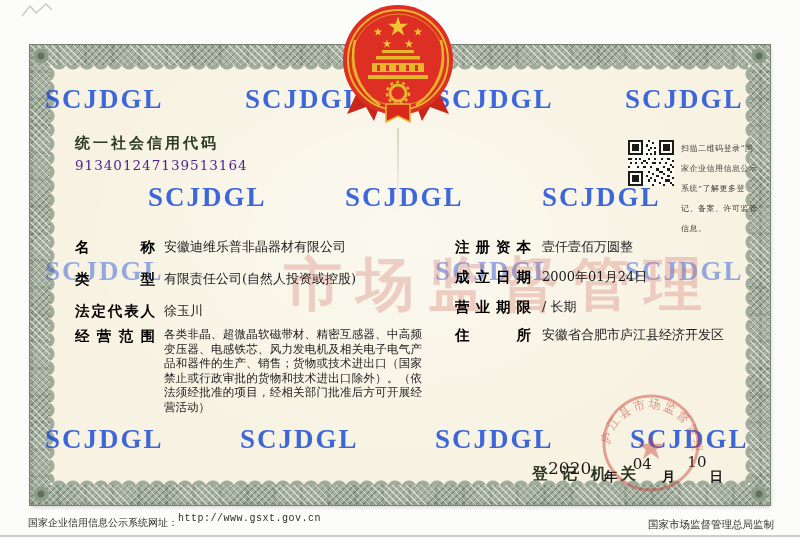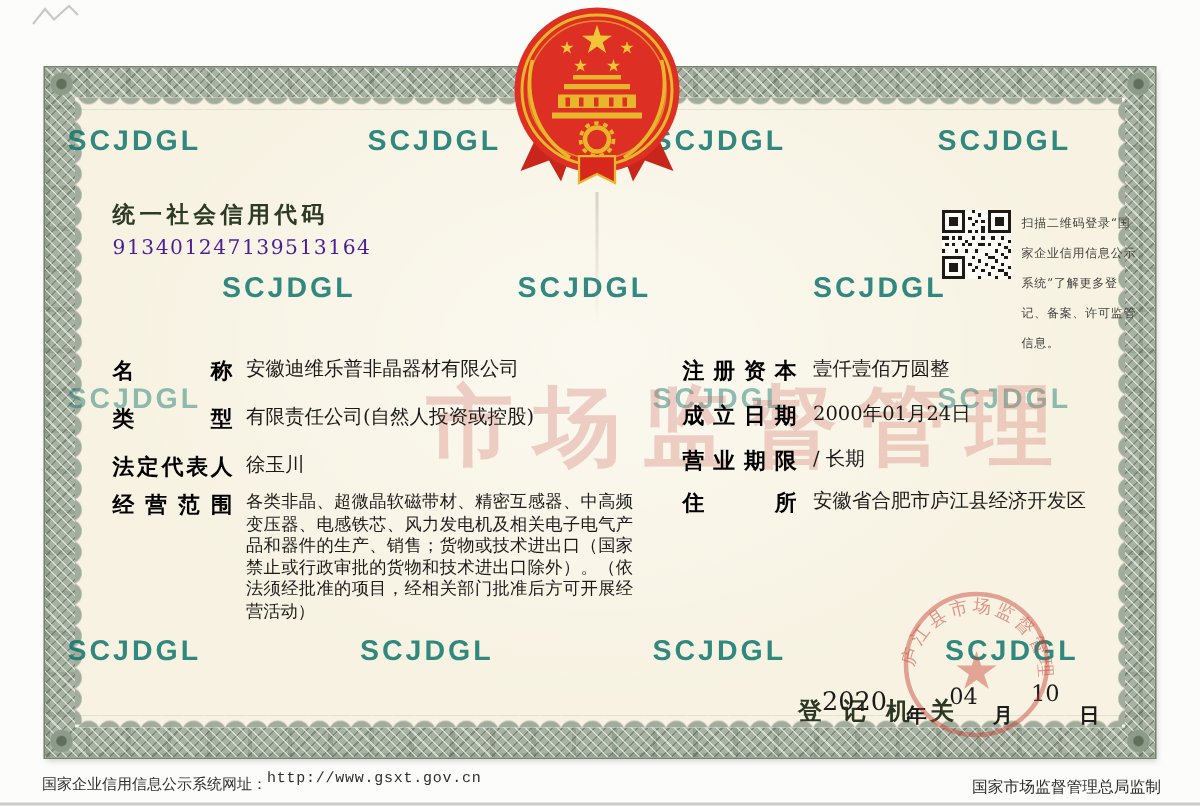--- a/index.html
+++ b/index.html
@@ -18,22 +18,22 @@
     background:#f7f2e1;
     background-image:radial-gradient(ellipse at 50% 40%, rgba(255,255,255,.5), rgba(0,0,0,0) 70%);}
   .corner-ornament{position:absolute;width:22px;height:22px;z-index:2;
     background:radial-gradient(circle at 50% 50%, #5f705c 3px, #8d9c88 4px 7px, rgba(0,0,0,0) 8px);}
   .sc{position:absolute;z-index:2;}
   .sc-top{left:52px;right:52px;top:65px;height:8px;background-image:radial-gradient(circle at 7px -3px,#a2ac9c 7px,rgba(0,0,0,0) 8px);background-size:14px 8px;background-repeat:repeat-x;}
   .sc-bottom{left:52px;right:52px;top:477px;height:8px;background-image:radial-gradient(circle at 7px 11px,#a2ac9c 7px,rgba(0,0,0,0) 8px);background-size:14px 8px;background-repeat:repeat-x;}
   .sc-left{left:50px;top:67px;height:416px;width:8px;background-image:radial-gradient(circle at -3px 7px,#a2ac9c 7px,rgba(0,0,0,0) 8px);background-size:8px 14px;background-repeat:repeat-y;}
   .sc-right{left:742px;top:67px;height:416px;width:8px;background-image:radial-gradient(circle at 11px 7px,#a2ac9c 7px,rgba(0,0,0,0) 8px);background-size:8px 14px;background-repeat:repeat-y;}
   
-  .wm{position:absolute;z-index:3;font-weight:bold;font-size:19px;letter-spacing:2px;
-      color:#0f766e;opacity:.85;font-family:Liberation Sans, sans-serif;}
+  .wm{position:absolute;z-index:3;font-weight:bold;font-size:27px;letter-spacing:2px;
+      color:#1d4ed8;opacity:.85;font-family:Liberation Serif, serif;}
   .wm.dim{opacity:.45;}
   .wm-red{position:absolute;z-index:3;left:284px;top:246px;font-size:58px;font-weight:bold;
       letter-spacing:14px;color:rgba(208,110,100,.30);font-family:"DejaVu Serif",serif;white-space:nowrap;}
   
   .credit-label{position:absolute;left:75px;top:134px;z-index:4;font-size:15px;font-weight:bold;
       letter-spacing:3px;color:#2d3a26;}
   .credit-code{position:absolute;left:75px;top:157px;z-index:4;font-size:13.5px;letter-spacing:1px;
       color:#4c1d95;font-family:"DejaVu Serif",serif;}
   .title{position:absolute;left:0;right:0;top:126px;z-index:4;text-align:center;padding-left:36px;
       font-size:58px;font-weight:bold;letter-spacing:36px;color:#3e4423;white-space:nowrap;
@@ -202,21 +202,21 @@
     <span class="flabel rw">住所</span>
     <span class="fvalue">安徽省合肥市庐江县经济开发区</span>
   </div>
 
   <div class="reg-label">登记机关</div>
   <div class="date-line">
     <span class="d-num" style="margin-right:13px;top:2px;">2020</span>
     <span class="d-unit" style="margin-right:15px;">年</span>
     <span class="d-num" style="margin-right:10px;top:-1px;font-size:15px;">04</span>
     <span class="d-unit" style="margin-right:12px;">月</span>
-    <span class="d-num" style="margin-right:13px;top:-3px;font-size:15px;">10</span>
+    <span class="d-num" style="margin-right:3px;top:-3px;font-size:15px;">10</span>
     <span class="d-unit">日</span>
   </div>
   <svg class="seal" width="110" height="110" viewBox="0 0 110 110">
     <defs>
         <path id="sealArc" d="M 13,62 A 42,42 0 1 1 97,62" fill="none"></path>
       </defs>
     <circle cx="55" cy="55" r="47" fill="none" stroke="rgba(198,62,50,.5)" stroke-width="3"></circle>
     <use href="#star" transform="translate(55,60) scale(14)" fill="rgba(198,62,50,.48)"></use>
     <text font-size="12" fill="rgba(198,62,50,.58)" letter-spacing="2.5" font-family="'DejaVu Serif',serif">
       <textPath href="#sealArc" startOffset="4%">庐江县市场监督管理局</textPath>

